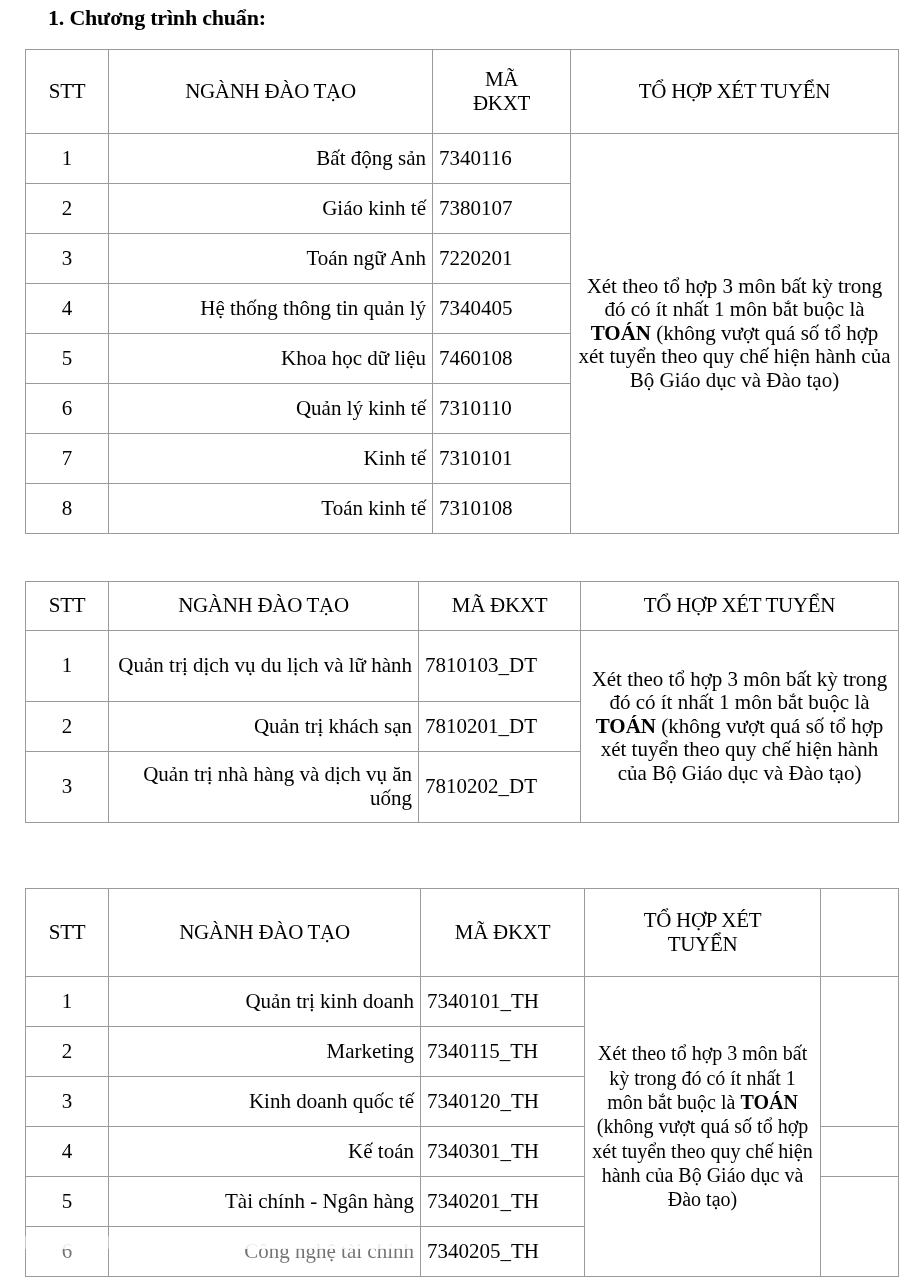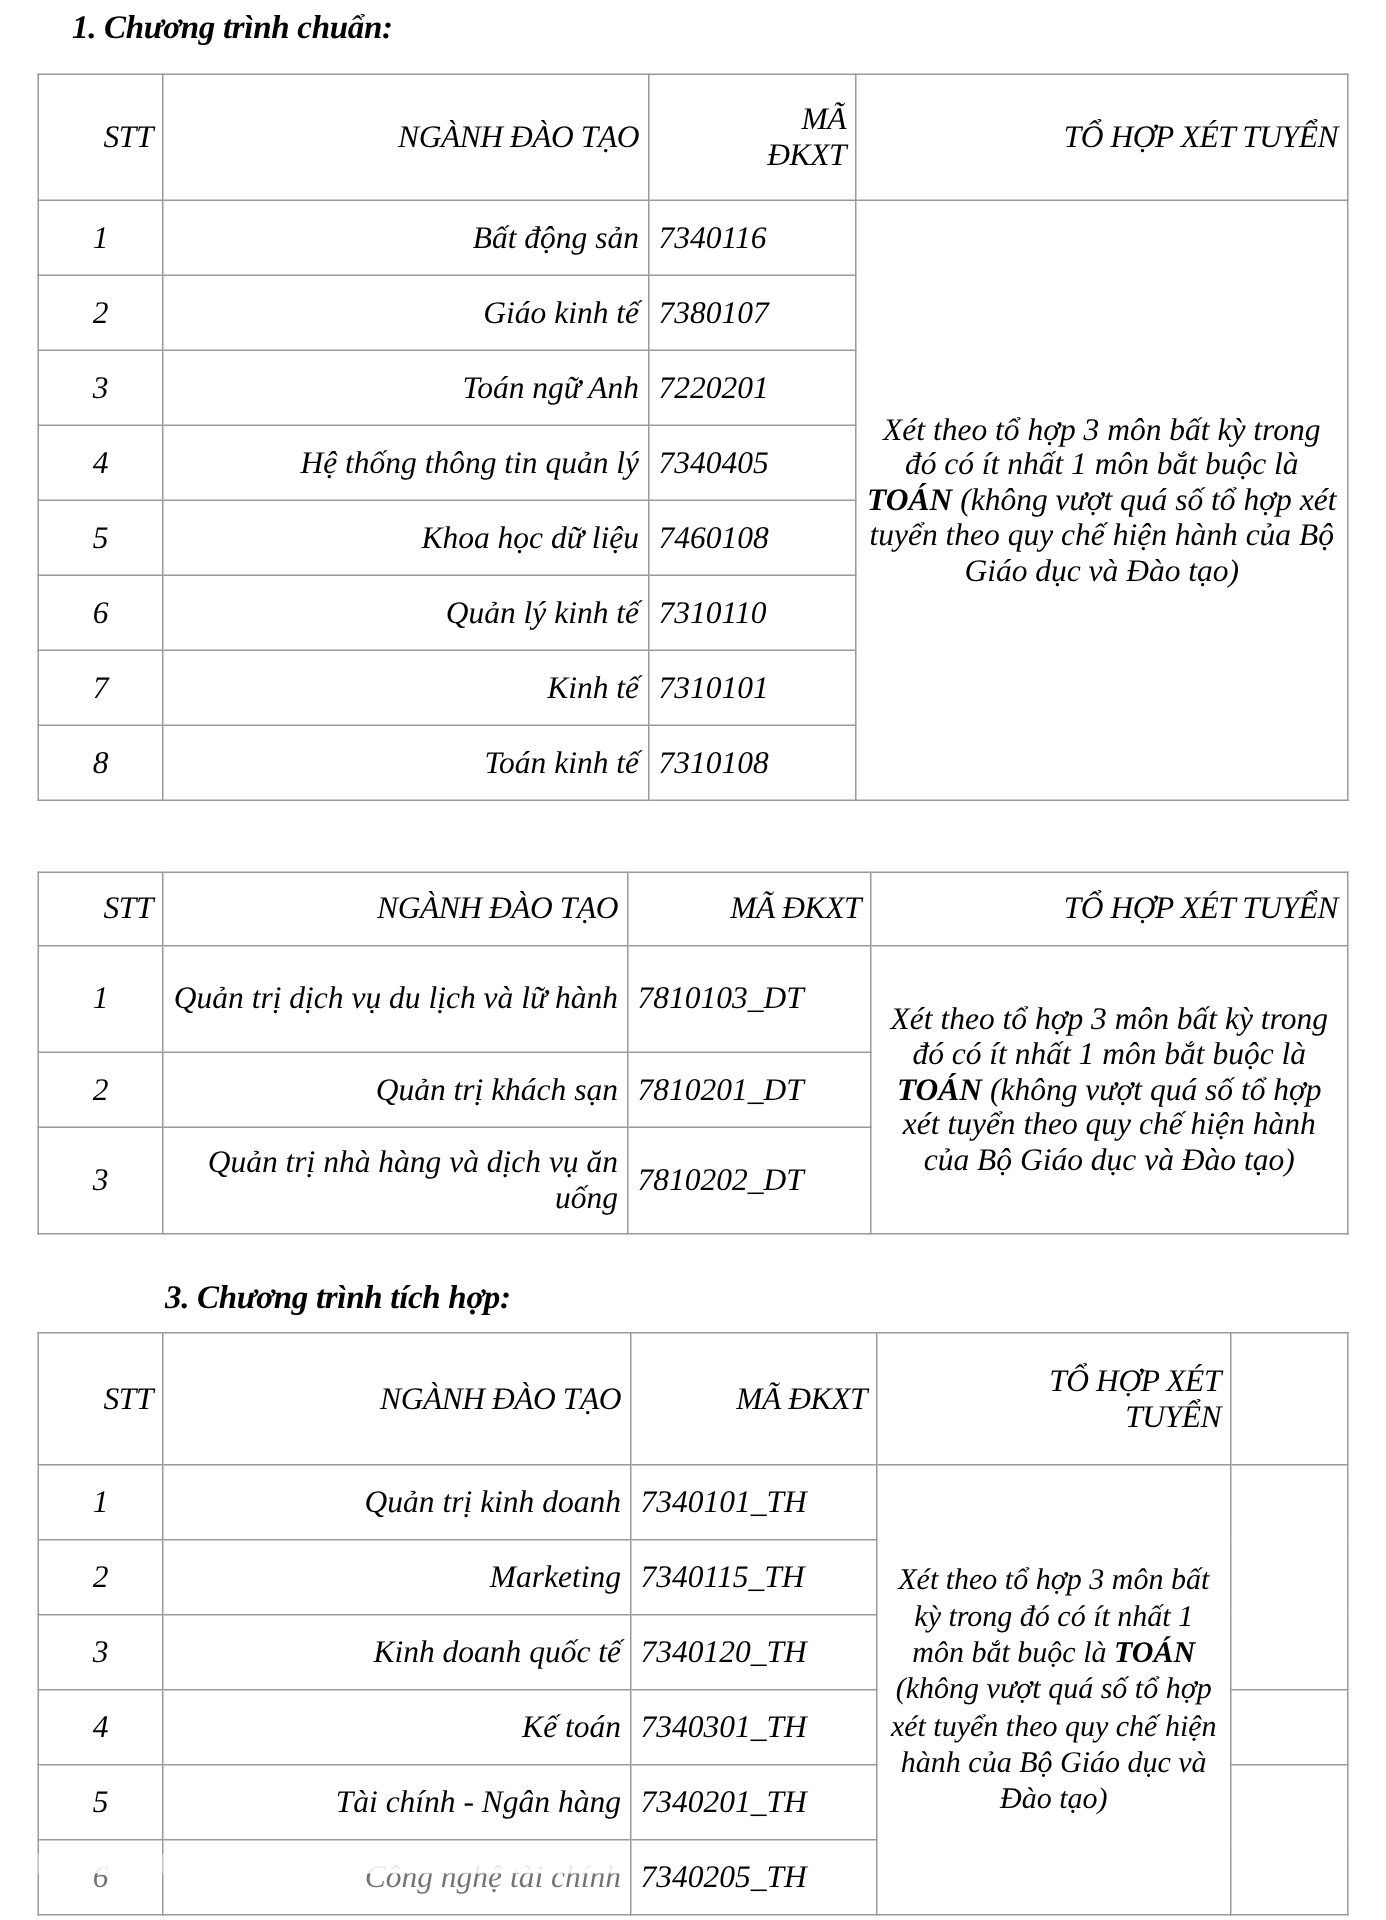--- a/index.html
+++ b/index.html
@@ -15,21 +15,20 @@
     font-family: "Liberation Serif", "DejaVu Serif", serif;
     color: #000000;
     position: relative;
   }
 
   .page {
     position: relative;
     width: 924px;
     height: 1280px;
     box-sizing: border-box;
-    font-style: italic;
   }
 
   
   .section-heading {
     font-family: "Liberation Serif", "DejaVu Serif", serif;
     font-weight: bold;
     font-size: 22px;
     line-height: 1.05;
     letter-spacing: -0.2px;
     white-space: nowrap;
@@ -50,21 +49,21 @@
     border: 1.5px solid #9a9a9a;
     padding: 0 6px;
     vertical-align: middle;
     font-size: 21px;
     line-height: 1.12;
     font-weight: normal;
     box-sizing: border-box;
   }
   .th-cell {
     font-weight: bold;
-    text-align: right;
+    text-align: center;
     font-size: 21px;
     letter-spacing: -0.3px;
   }
   .c-stt  { text-align: center; font-size: 21px; }
   .c-name { text-align: right;  padding-left: 12px; }
   .c-code { text-align: left; }
   .c-combo {
     text-align: center;
     padding: 4px 10px;
     line-height: 1.2;
@@ -223,21 +222,20 @@
         <td class="c-code">7810201_DT</td>
       </tr>
       <tr class="r-tall">
         <td class="c-stt">3</td>
         <td class="c-name">Quản trị nhà hàng và dịch vụ ăn uống</td>
         <td class="c-code">7810202_DT</td>
       </tr>
     </tbody>
   </table>
 
-  <div class="section-heading heading-3">3. Chương trình tích hợp:</div>
 
   <table class="doc-table" id="table-3">
     <colgroup>
       <col class="col-stt">
         <col class="col-name">
         <col class="col-code">
         <col class="col-combo">
         <col class="col-extra">
     </colgroup>
     <thead>

